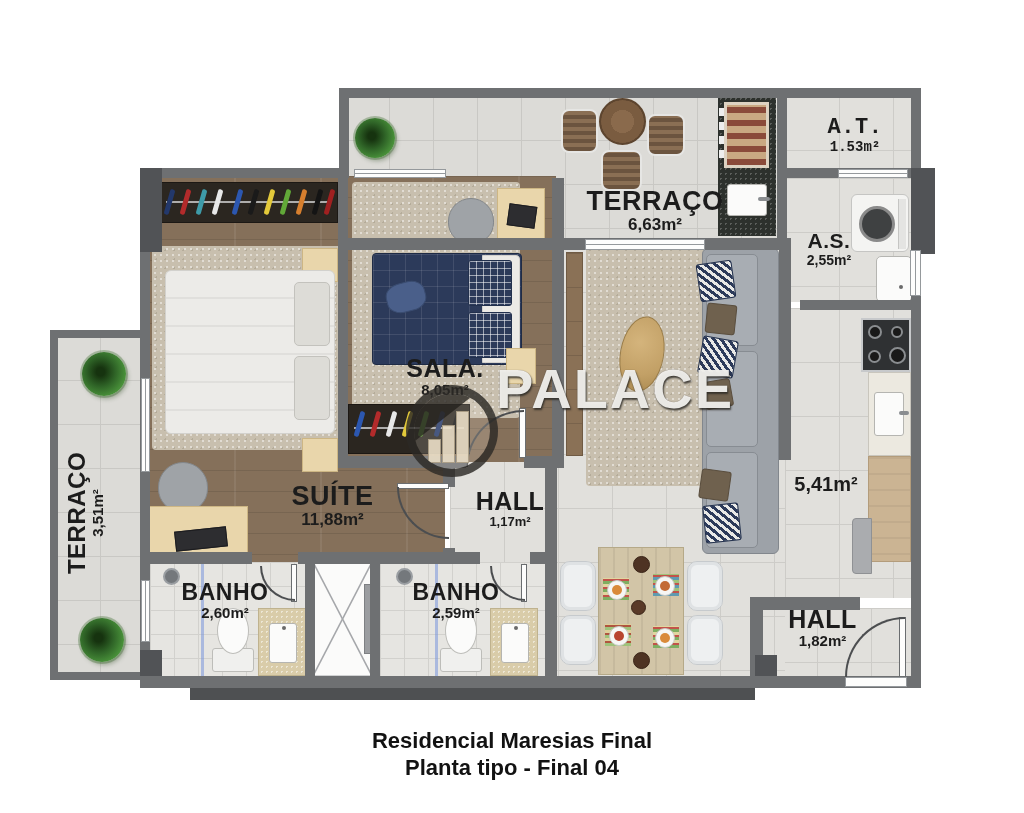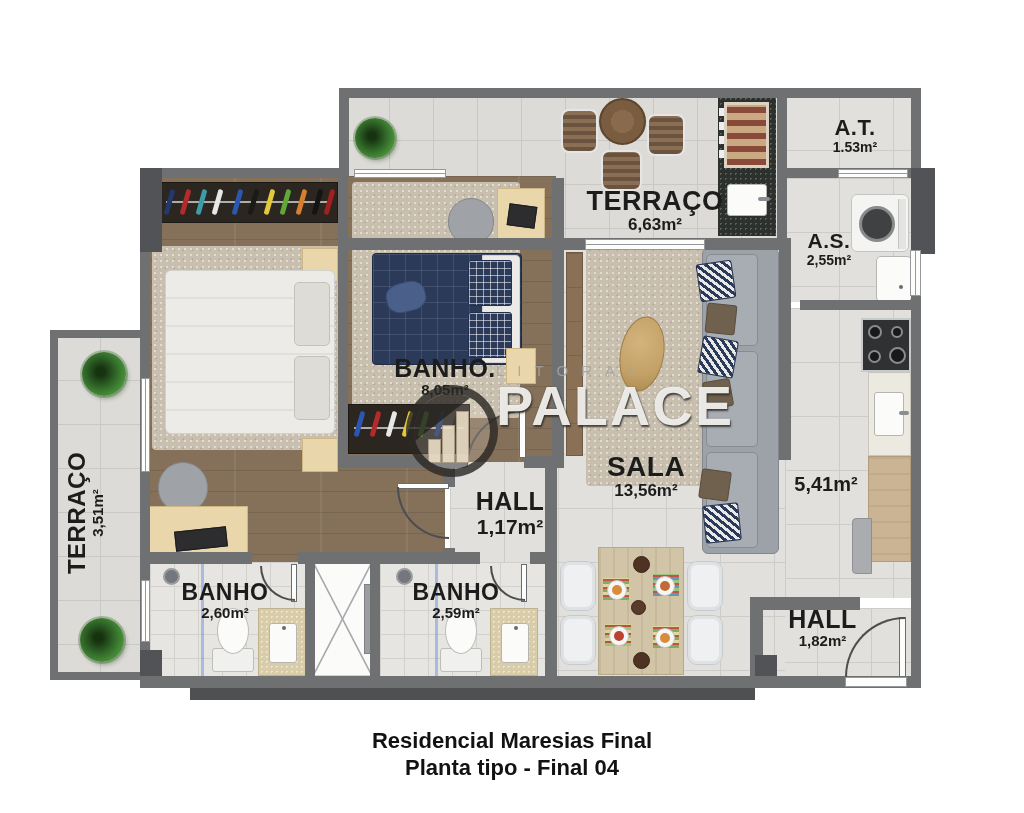--- a/index.html
+++ b/index.html
@@ -292,42 +292,42 @@
   <div class="abs arc-bl" style="left:490px;top:566px;width:35px;height:35px;"></div>
 
   <div class="abs win" style="left:845px;top:677px;width:62px;height:10px;"></div>
   <div class="abs leaf" style="left:899px;top:617px;width:7px;height:60px;"></div>
   <div class="abs arc-tl" style="left:845px;top:617px;width:60px;height:60px;"></div>
 
   <div class="rl" style="left:575px;top:187px;width:160px;">
     <div class="nm" style="font-size:27px;">TERRAÇO</div>
     <div class="ar" style="font-size:17px;">6,63m²</div>
   </div>
-  <div class="rl" style="left:795px;top:116px;width:120px;">
+  <div class="rl" style="left:795px;top:116px;width:120px;font-family:Liberation Mono, monospace;">
     <div class="nm" style="font-size:22px;">A.T.</div>
     <div class="ar" style="font-size:14px;">1.53m²</div>
   </div>
   <div class="rl" style="left:770px;top:230px;width:118px;">
     <div class="nm" style="font-size:21px;">A.S.</div>
     <div class="ar" style="font-size:14px;">2,55m²</div>
   </div>
   <div class="rl" style="left:385px;top:355px;width:120px;">
-    <div class="nm" style="font-size:25px;">BANHO.</div>
+    <div class="nm" style="font-size:25px;">SALA.</div>
     <div class="ar" style="font-size:15px;">8,05m²</div>
-  </div>
-  <div class="rl" style="left:585px;top:452px;width:122px;">
-    <div class="nm" style="font-size:28px;">SALA</div>
-    <div class="ar" style="font-size:17px;">13,56m²</div>
   </div>
   <div class="rl" style="left:756px;top:472px;width:140px;">
     <div class="ar" style="font-size:20px;">5,41m²</div>
   </div>
+  <div class="rl" style="left:270px;top:482px;width:125px;">
+    <div class="nm" style="font-size:27px;">SUÍTE</div>
+    <div class="ar" style="font-size:17px;">11,88m²</div>
+  </div>
   <div class="rl" style="left:455px;top:488px;width:110px;">
     <div class="nm" style="font-size:25px;">HALL</div>
-    <div class="ar" style="font-size:21px;">1,17m²</div>
+    <div class="ar" style="font-size:13px;">1,17m²</div>
   </div>
   <div class="rl" style="left:165px;top:580px;width:120px;">
     <div class="nm" style="font-size:23px;">BANHO</div>
     <div class="ar" style="font-size:15px;">2,60m²</div>
   </div>
   <div class="rl" style="left:396px;top:580px;width:120px;">
     <div class="nm" style="font-size:23px;">BANHO</div>
     <div class="ar" style="font-size:15px;">2,59m²</div>
   </div>
   <div class="rl" style="left:765px;top:606px;width:115px;">
@@ -339,21 +339,20 @@
     <div class="ar" style="font-size:15px;">3,51m²</div>
   </div>
 
   <div class="wm wm-logo" style="left:406px;top:385px;width:76px;height:76px;">
     <div class="wm-diag"></div>
     <div class="wm-bar" style="left:14px;height:22px;"></div>
     <div class="wm-bar" style="left:28px;height:36px;"></div>
     <div class="wm-bar" style="left:42px;height:50px;"></div>
   </div>
   <div class="wm" style="left:496px;top:362px;width:250px;">
-    <div class="wm-top">LITORAL</div>
     <div class="wm-main">PALACE</div>
   </div>
 
   <div class="caption">
     <div>Residencial Maresias Final</div>
     <div>Planta tipo - Final 04</div>
   </div>
 
 </div>
 

